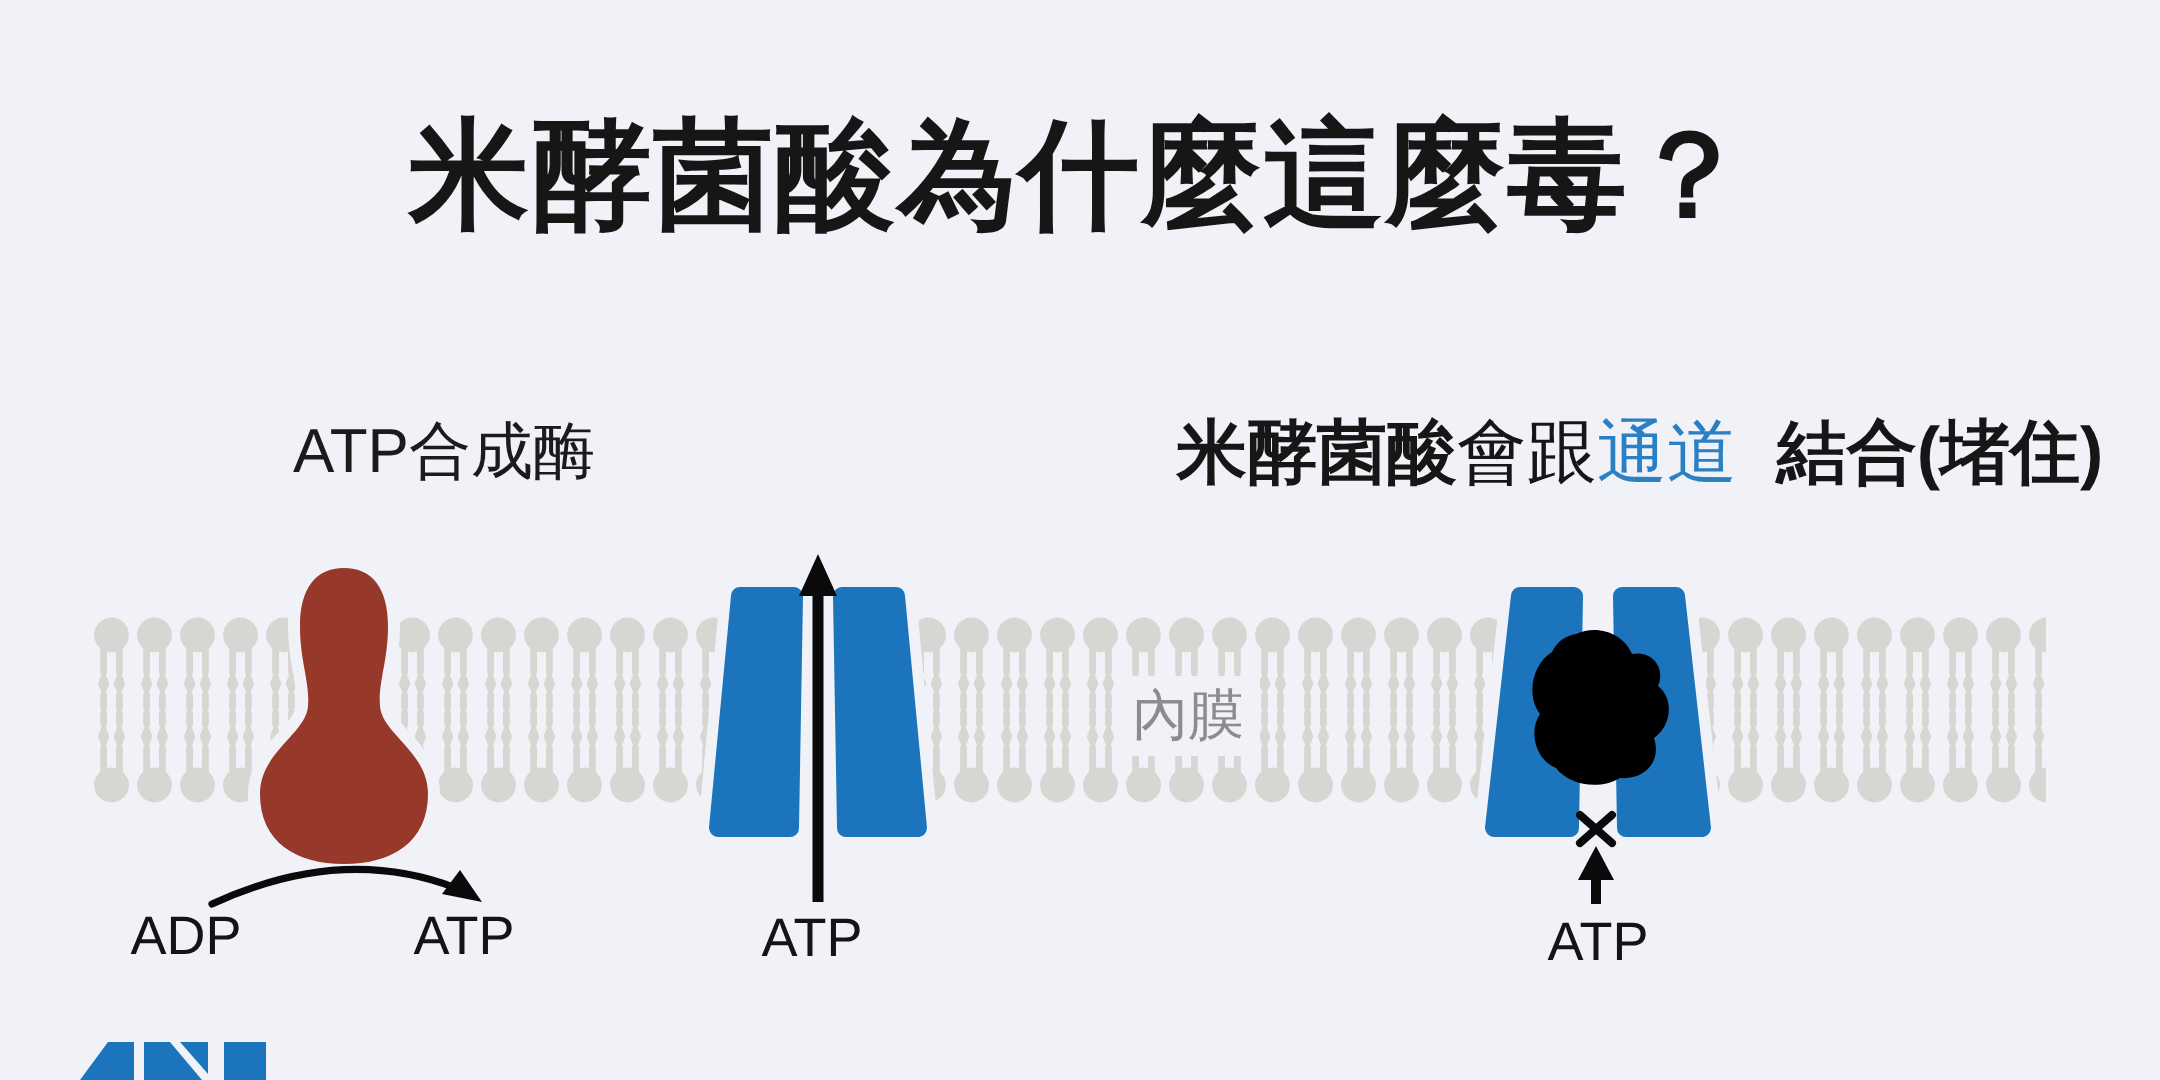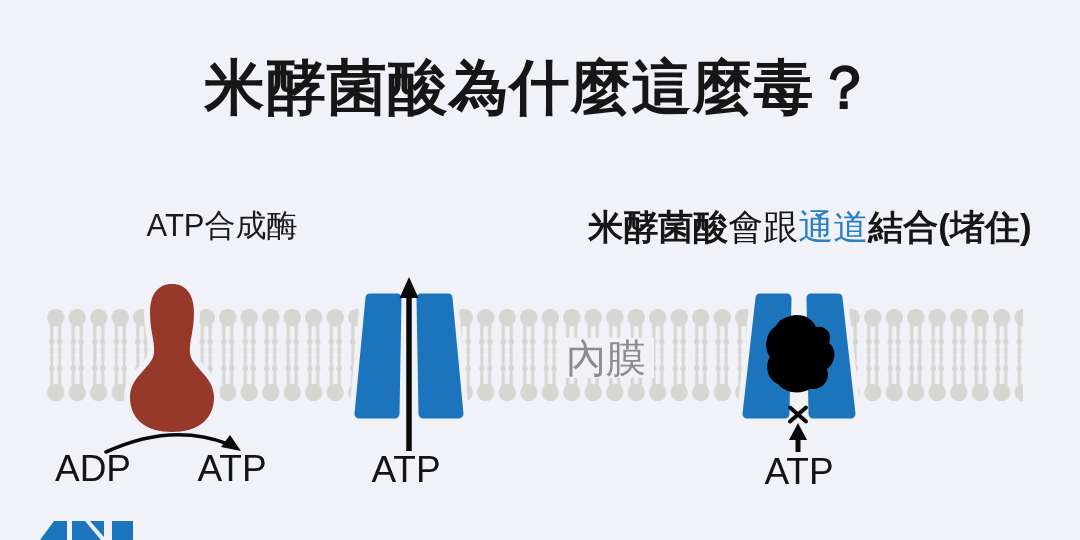--- a/index.html
+++ b/index.html
@@ -21,34 +21,34 @@
   .caption{
     position:absolute;transform:translateX(-50%);
     text-align:center;font-size:31px;line-height:35px;color:#1b1b1b;white-space:nowrap;
   }
   .caption-synthase{left:178px;top:208px;margin-left:44px;}
   .caption-ant{left:416px;top:211px;}
   .caption-blocked{
     position:absolute;left:810px;top:205px;transform:translateX(-50%);
     font-size:35px;line-height:44px;color:var(--ink);white-space:nowrap;
   }
-  .caption-blocked .b{font-weight:700;}
+  .caption-blocked .b{font-weight:700;margin-left:20px;}
   .caption-blocked .hl{color:var(--highlight-blue);}
   .scene{position:absolute;left:0;top:0;}
   .mol-label{
     position:absolute;transform:translateX(-50%);
-    font-size:37px;line-height:31px;color:#141414;white-space:nowrap;
+    font-size:27px;line-height:31px;color:#141414;white-space:nowrap;
   }
   .adp-label{left:93px;top:453px;}
   .atp-label-1{left:232px;top:453px;}
   .atp-label-2{left:406px;top:454px;}
   .atp-label-3{left:799px;top:456px;}
   .membrane-label{
     position:absolute;left:558px;top:338px;
-    font-size:40px;line-height:32px;color:var(--membrane-label-gray);
+    font-size:28px;line-height:32px;color:var(--membrane-label-gray);
     background:var(--background);padding:4px 8px;white-space:nowrap;
   }
 </style>
 </head>
 <body>
 
 <div class="canvas">
 
   <h1 class="page-title">米酵菌酸為什麼這麼毒？</h1>
 

